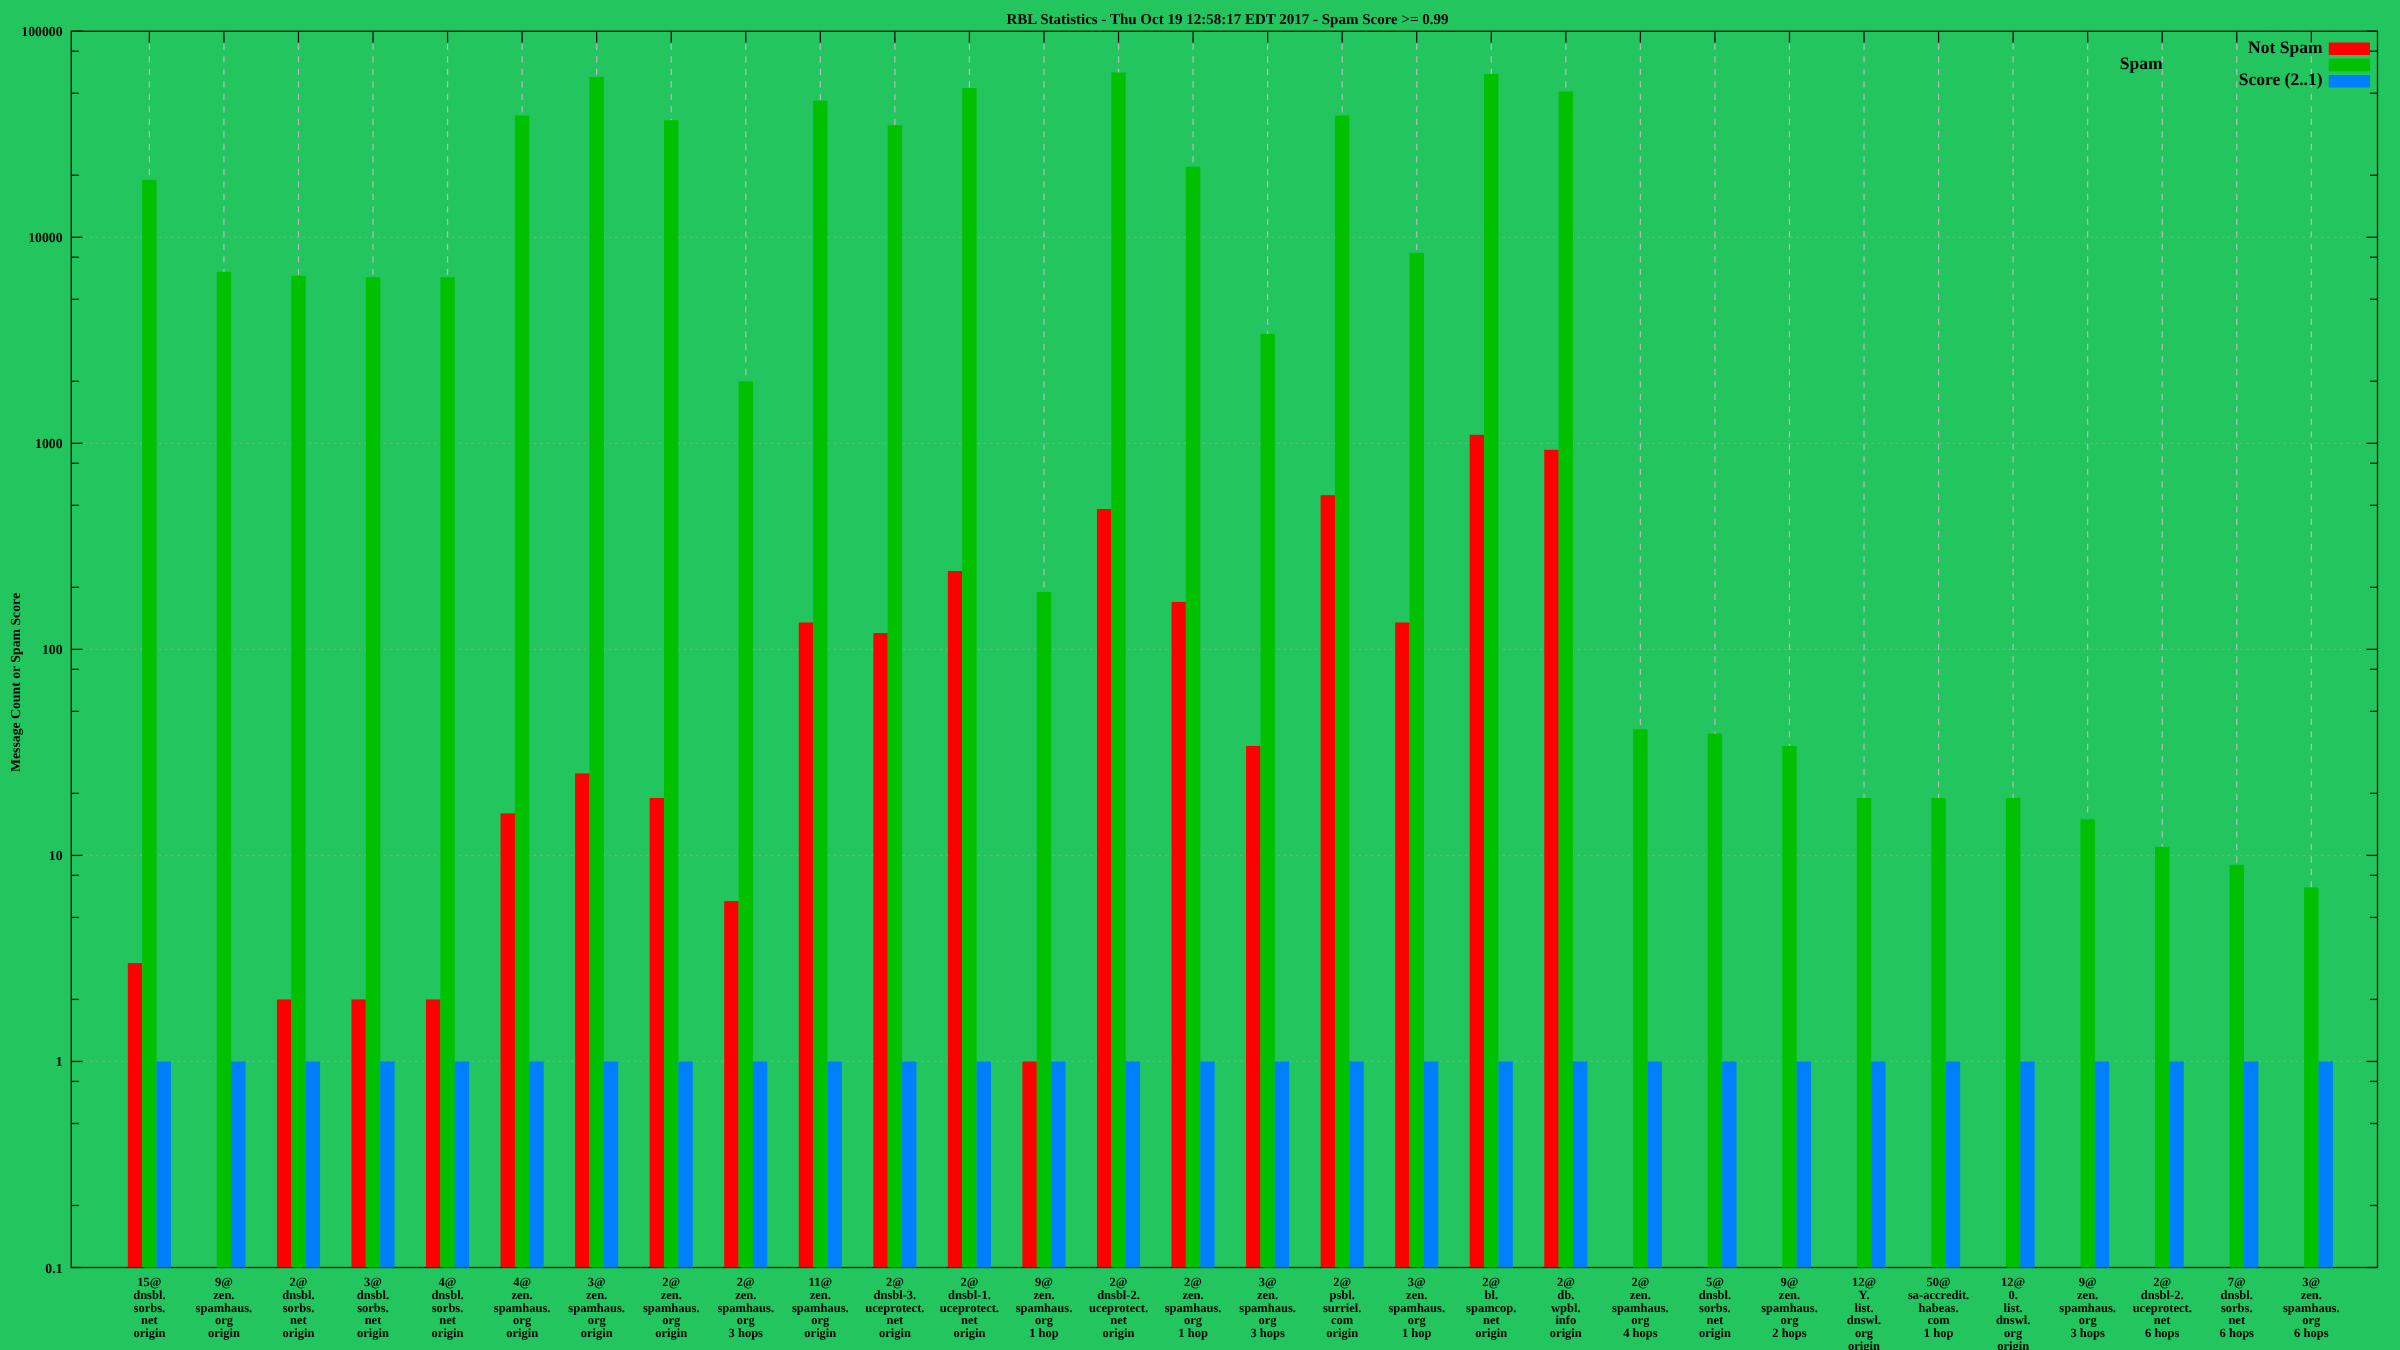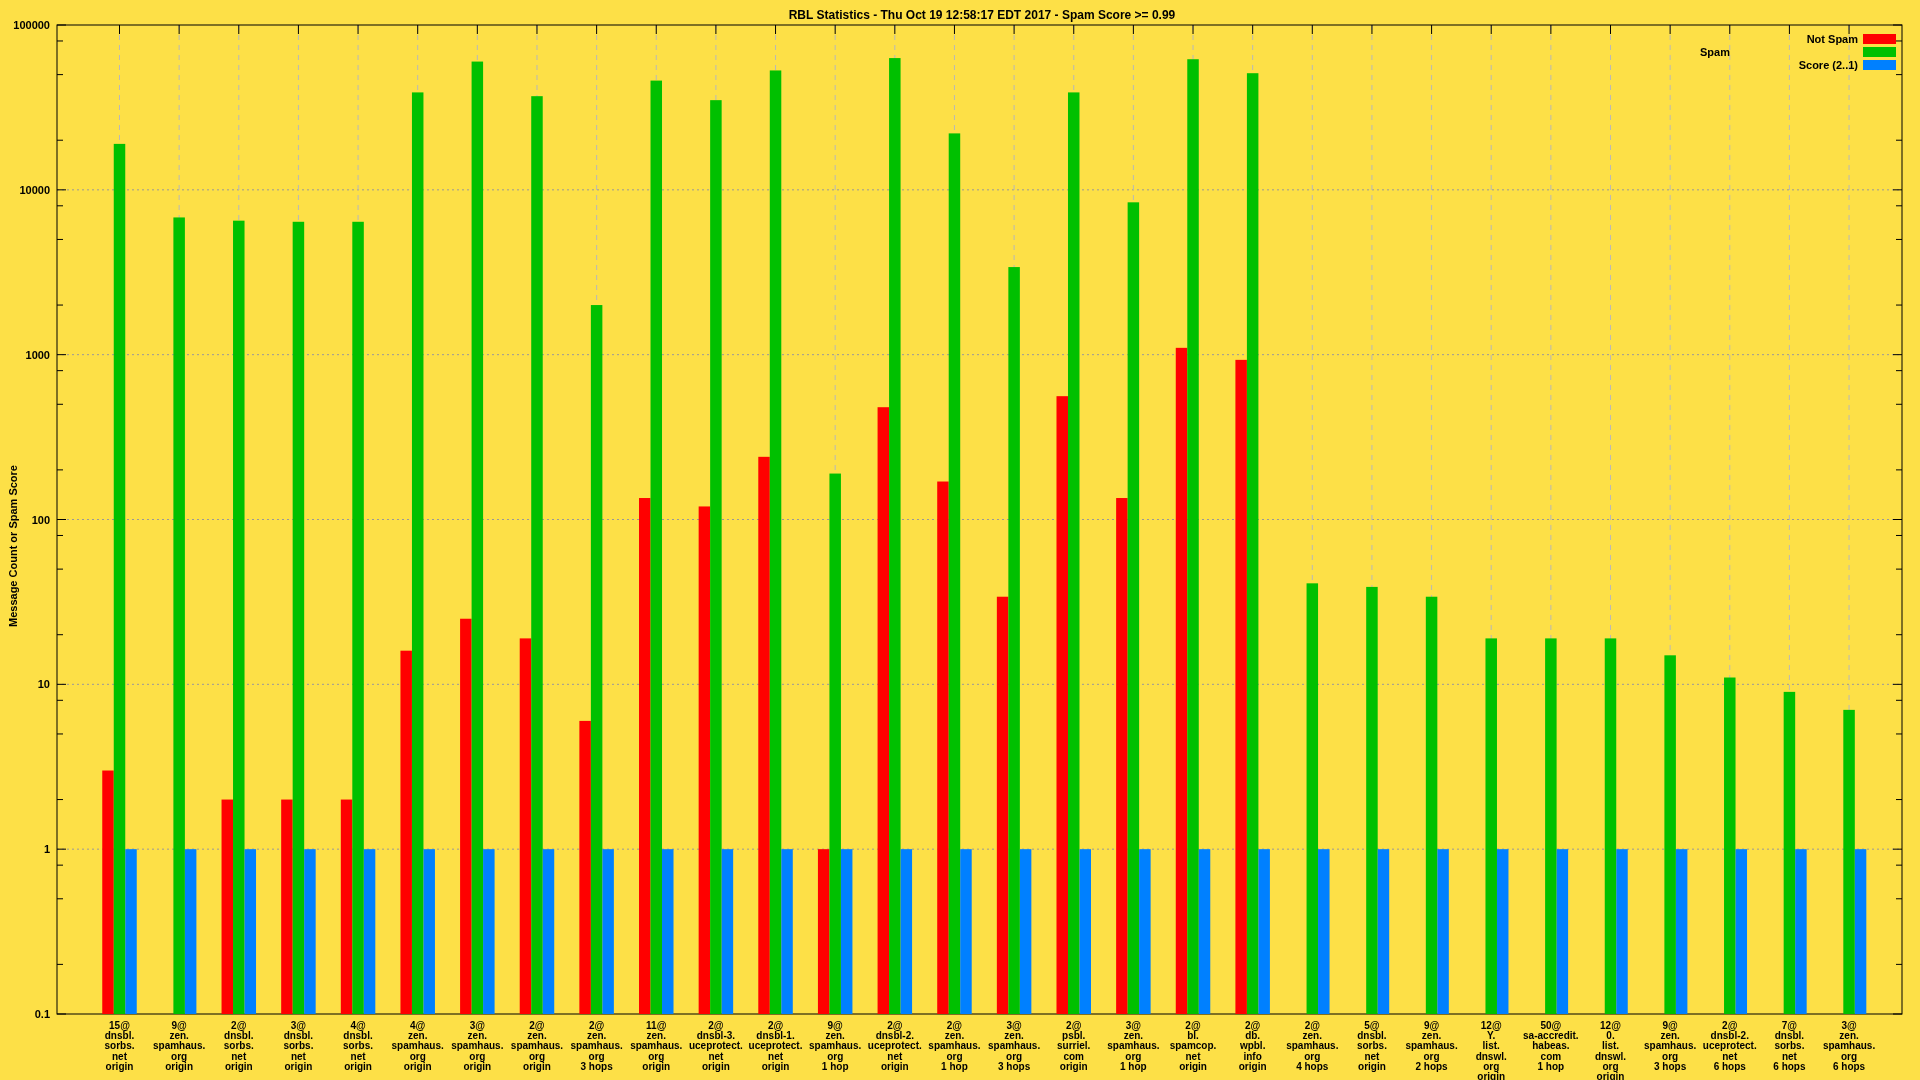--- a/index.html
+++ b/index.html
@@ -1,25 +1,25 @@
 <!DOCTYPE html>
 <html><head>
 <meta charset="utf-8">
 <style>
   html,body{margin:0;padding:0;background:#ffffff;}
-  #canvas{position:relative;width:1920px;height:1080px;background:#fde047;overflow:hidden;
-          font-family:Liberation Sans, sans-serif;}
+  #canvas{position:relative;width:1920px;height:1080px;background:#22c55e;overflow:hidden;
+          font-family:Liberation Serif, serif;}
   #chart-svg{position:absolute;left:0;top:0;}
   #title{position:absolute;top:8px;left:0;width:1964px;text-align:center;
          font-size:12px;font-weight:bold;color:#000;}
   #ylabel{position:absolute;left:-117px;top:540px;width:260px;text-align:center;
           transform:rotate(-90deg);transform-origin:center;
           font-size:11px;font-weight:bold;color:#000;}
   .legend-row{position:absolute;height:12px;}
-  .legend-label{position:absolute;right:62px;top:0;font-size:11px;font-weight:bold;color:#000;
+  .legend-label{position:absolute;right:62px;top:0;font-size:14px;font-weight:bold;color:#000;
                 white-space:nowrap;line-height:12px;}
   .legend-swatch{position:absolute;left:1863px;top:1px;width:33px;height:10px;}
 </style>
 </head>
 <body>
 
 <div id="canvas">
   <div id="title">RBL Statistics - Thu Oct 19 12:58:17 EDT 2017 - Spam Score &gt;= 0.99</div>
   <div id="ylabel">Message Count or Spam Score</div>
   <svg id="chart-svg" width="1920" height="1080">

